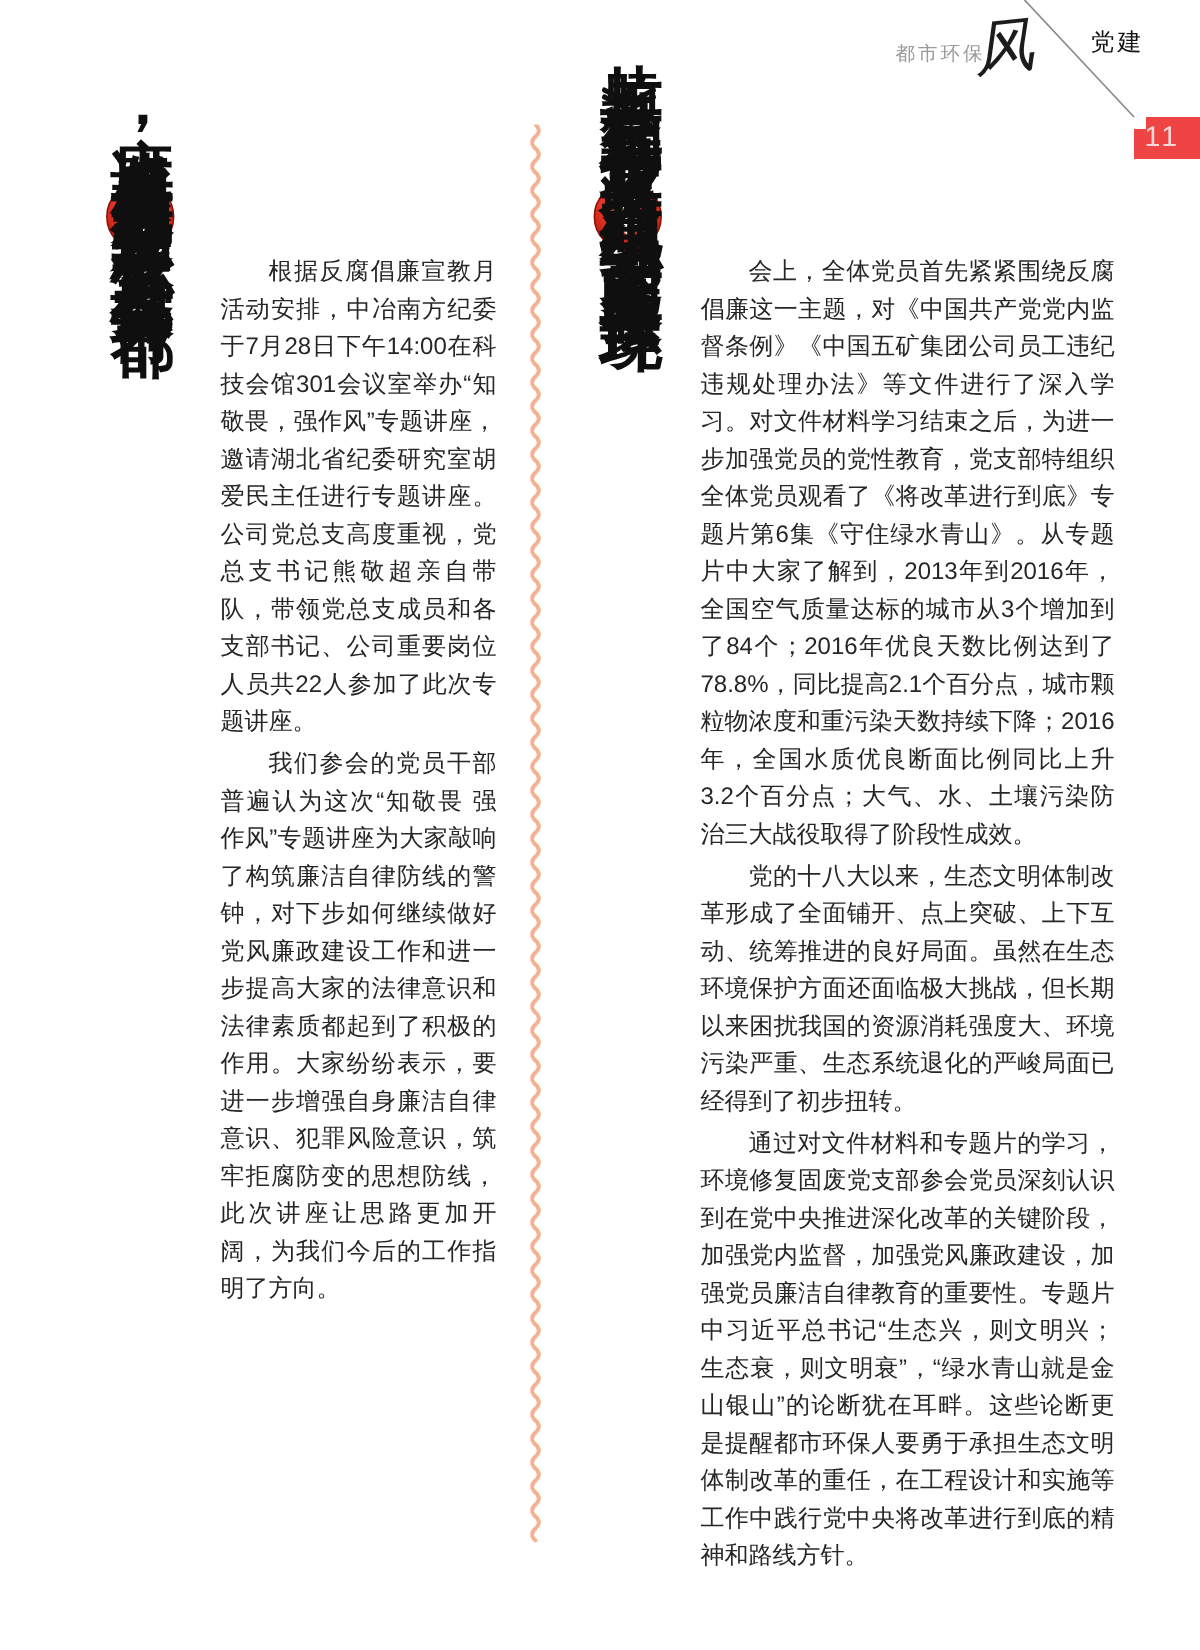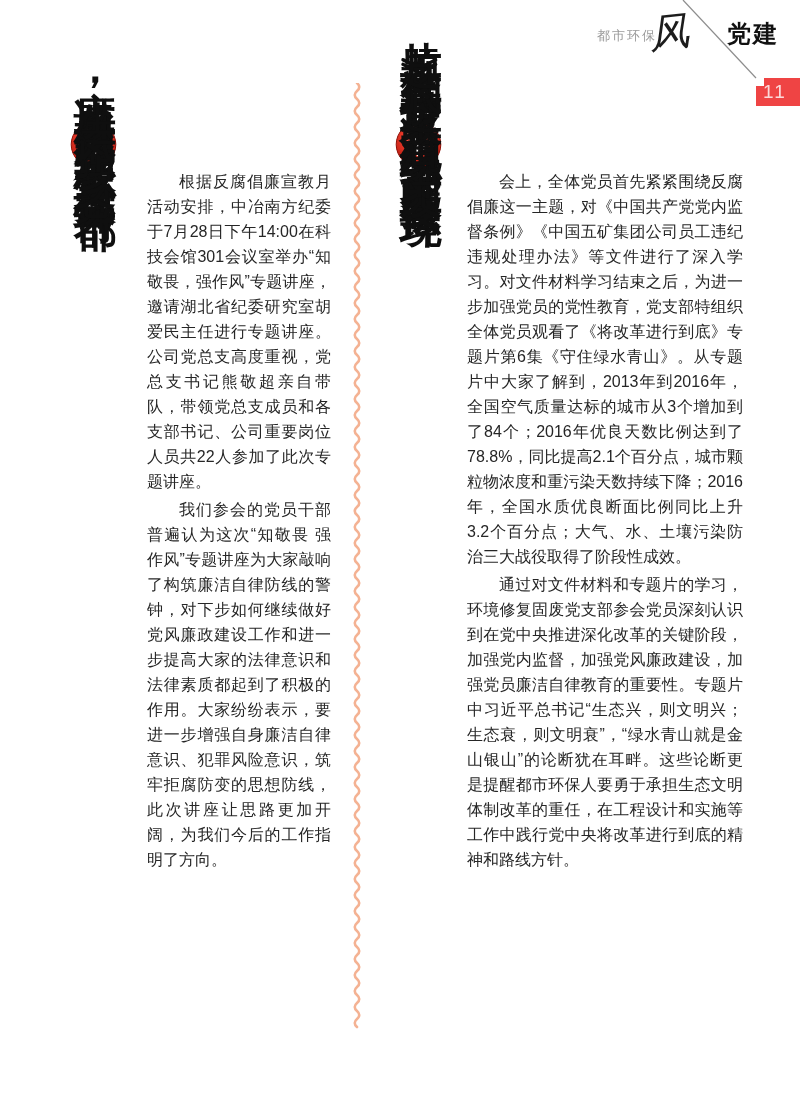--- a/index.html
+++ b/index.html
@@ -12,21 +12,21 @@
     position:absolute;left:597px;top:27px;font-size:13px;letter-spacing:2px;
     color:#9a9a9a;font-weight:normal;
   }
   .brand-mark{
     position:absolute;left:649px;top:12px;font-size:40px;line-height:1;
     font-family:"DejaVu Serif","Liberation Serif",serif;font-style:italic;
     color:#1c1c1c;transform:rotate(-6deg);
   }
   .diag-line{position:absolute;left:680px;top:0;}
   .section-label{
-    position:absolute;left:727px;top:18px;font-size:24px;font-weight:bold;color:#111;
+    position:absolute;left:727px;top:18px;font-size:16px;font-weight:normal;color:#111;
     letter-spacing:2px;
   }
   .page-num-box{
     position:absolute;left:756px;top:78px;width:44px;height:28px;background:#ef4444;
   }
   .page-num-box .notch{
     position:absolute;left:0;top:0;width:8px;height:8px;background:#ffffff;
   }
   .page-num{
     position:absolute;left:7px;top:3px;font-size:19px;color:rgba(255,255,255,0.8);
@@ -101,18 +101,19 @@
           <stop offset="100%" stop-color="#a91308"></stop>
         </radialGradient>
       </defs>
       <circle cx="23.5" cy="23.5" r="22.3" fill="url(#gr2)" stroke="#8f0f06" stroke-width="1"></circle>
       <ellipse cx="23.5" cy="11.5" rx="14" ry="7" fill="#ffffff" opacity="0.35"></ellipse>
       <path d="M18.5,10.5 h10 v11 h8 L23.5,36 L8.5,21.5 h10 z" fill="#ffffff"></path>
     </svg>
     <h1 class="vtitle vtitle-right">环境修复固废党支部组织观看《将改革进行到底》专题片</h1>
     <div class="body-col body-right">
       <p>会上，全体党员首先紧紧围绕反腐倡廉这一主题，对《中国共产党党内监督条例》《中国五矿集团公司员工违纪违规处理办法》等文件进行了深入学习。对文件材料学习结束之后，为进一步加强党员的党性教育，党支部特组织全体党员观看了《将改革进行到底》专题片第6集《守住绿水青山》。从专题片中大家了解到，2013年到2016年，全国空气质量达标的城市从3个增加到了84个；2016年优良天数比例达到了78.8%，同比提高2.1个百分点，城市颗粒物浓度和重污染天数持续下降；2016年，全国水质优良断面比例同比上升3.2个百分点；大气、水、土壤污染防治三大战役取得了阶段性成效。</p>
+      <p>党的十八大以来，生态文明体制改革形成了全面铺开、点上突破、上下互动、统筹推进的良好局面。虽然在生态环境保护方面还面临极大挑战，但长期以来困扰我国的资源消耗强度大、环境污染严重、生态系统退化的严峻局面已经得到了初步扭转。</p>
       <p>通过对文件材料和专题片的学习，环境修复固废党支部参会党员深刻认识到在党中央推进深化改革的关键阶段，加强党内监督，加强党风廉政建设，加强党员廉洁自律教育的重要性。专题片中习近平总书记“生态兴，则文明兴；生态衰，则文明衰”，“绿水青山就是金山银山”的论断犹在耳畔。这些论断更是提醒都市环保人要勇于承担生态文明体制改革的重任，在工程设计和实施等工作中践行党中央将改革进行到底的精神和路线方针。</p>
 
     </div>
   </section>
 
 </div>
 
 </body></html>

